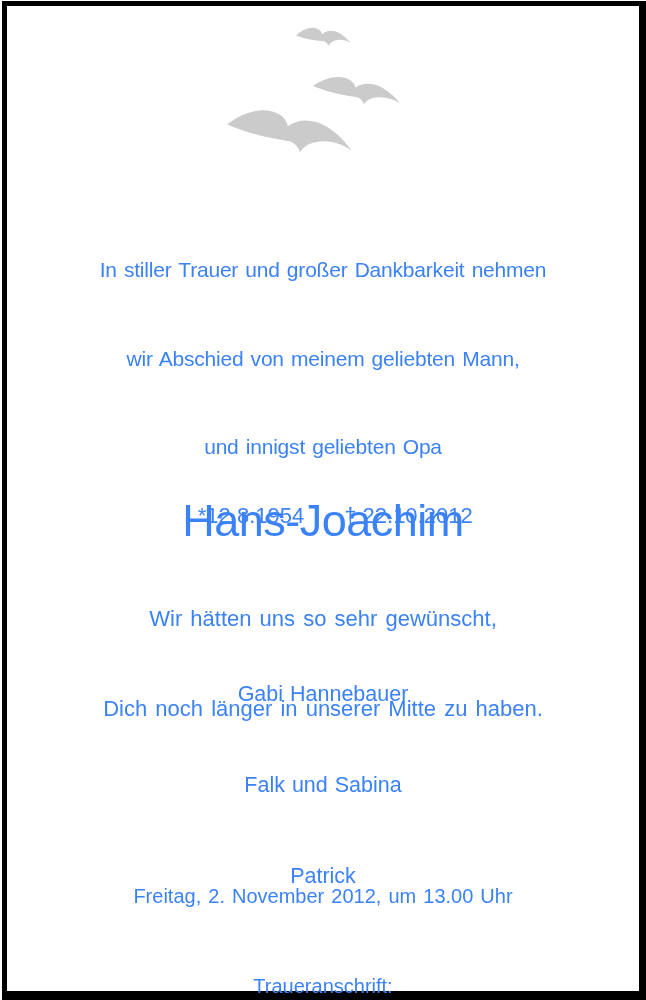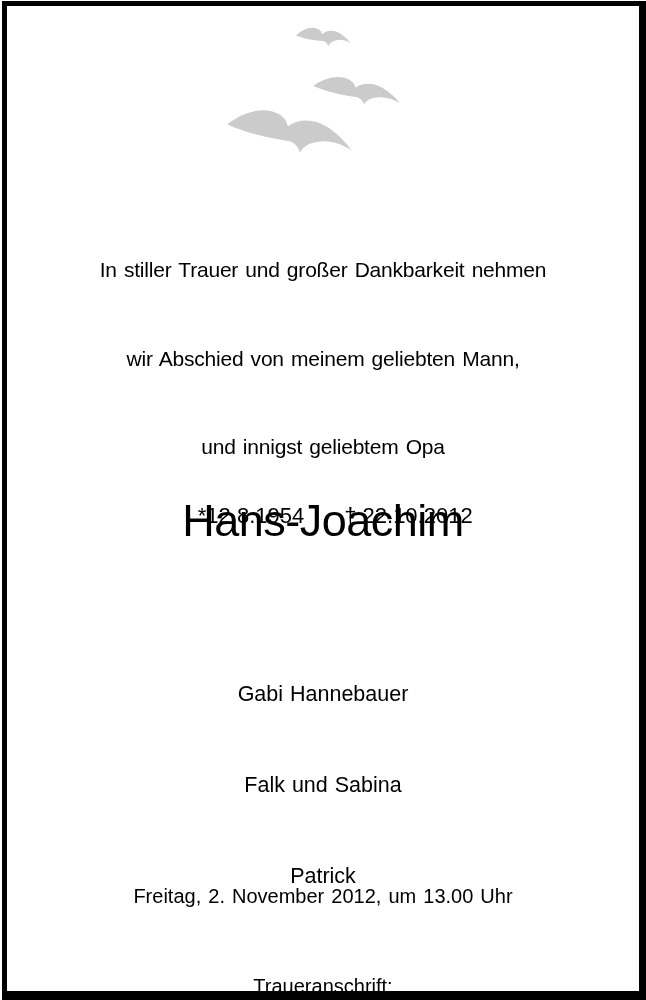--- a/index.html
+++ b/index.html
@@ -2,21 +2,21 @@
 <html><head>
 <meta charset="utf-8">
 <style>
   html,body{margin:0;padding:0;background:#e9e9e9;}
   .page{
     position:relative;
     width:646px;height:1000px;
     background:#ffffff;
     overflow:hidden;
     font-family:"Liberation Sans", sans-serif;
-    color:#000000;
+    color:#3b82f6;
   }
   
   .frame{
     position:absolute;
     top:1px;left:2px;right:0;bottom:0;
     border:solid #000;
     border-width:5px 7px 9px 5px;
     pointer-events:none;
   }
   .bird{position:absolute;}
@@ -53,31 +53,35 @@
   </div>
   <div class="bird bird-large">
     <svg viewBox="0 0 100 42" preserveAspectRatio="none" aria-hidden="true">
       <path d="M0 16 C14 4 30 0 41 7 C44 9 46 12 47 16 C55 9 67 9 77 15 C85 20 92 27 97 34 C88 28 78 26 70 28 C64 29 60 32 57 37 C55 31 51 28 46 28 C31 26 13 22 0 16 Z" fill="#cbcbcb"></path>
     </svg>
   </div>
 
   <div class="tblock intro">
     <div>In stiller Trauer und großer Dankbarkeit nehmen</div>
     <div>wir Abschied von meinem geliebten Mann,</div>
-    <div>und innigst geliebtem Opa</div>
+    <div>und innigst geliebten Opa</div>
   </div>
 
   <div class="tblock name">
     <div>Hans-Joachim</div>
   </div>
 
   <div class="tblock dates">
     <span class="birth">*12.8.1954</span><span>† 22.10.2012</span>
   </div>
 
+  <div class="tblock wish">
+    <div>Wir hätten uns so sehr gewünscht,</div>
+    <div>Dich noch länger in unserer Mitte zu haben.</div>
+  </div>
 
   <div class="tblock mourners">
     <div>Gabi Hannebauer</div>
     <div>Falk und Sabina</div>
     <div>Patrick</div>
     
     
   </div>
 
   <div class="tblock funeral">

